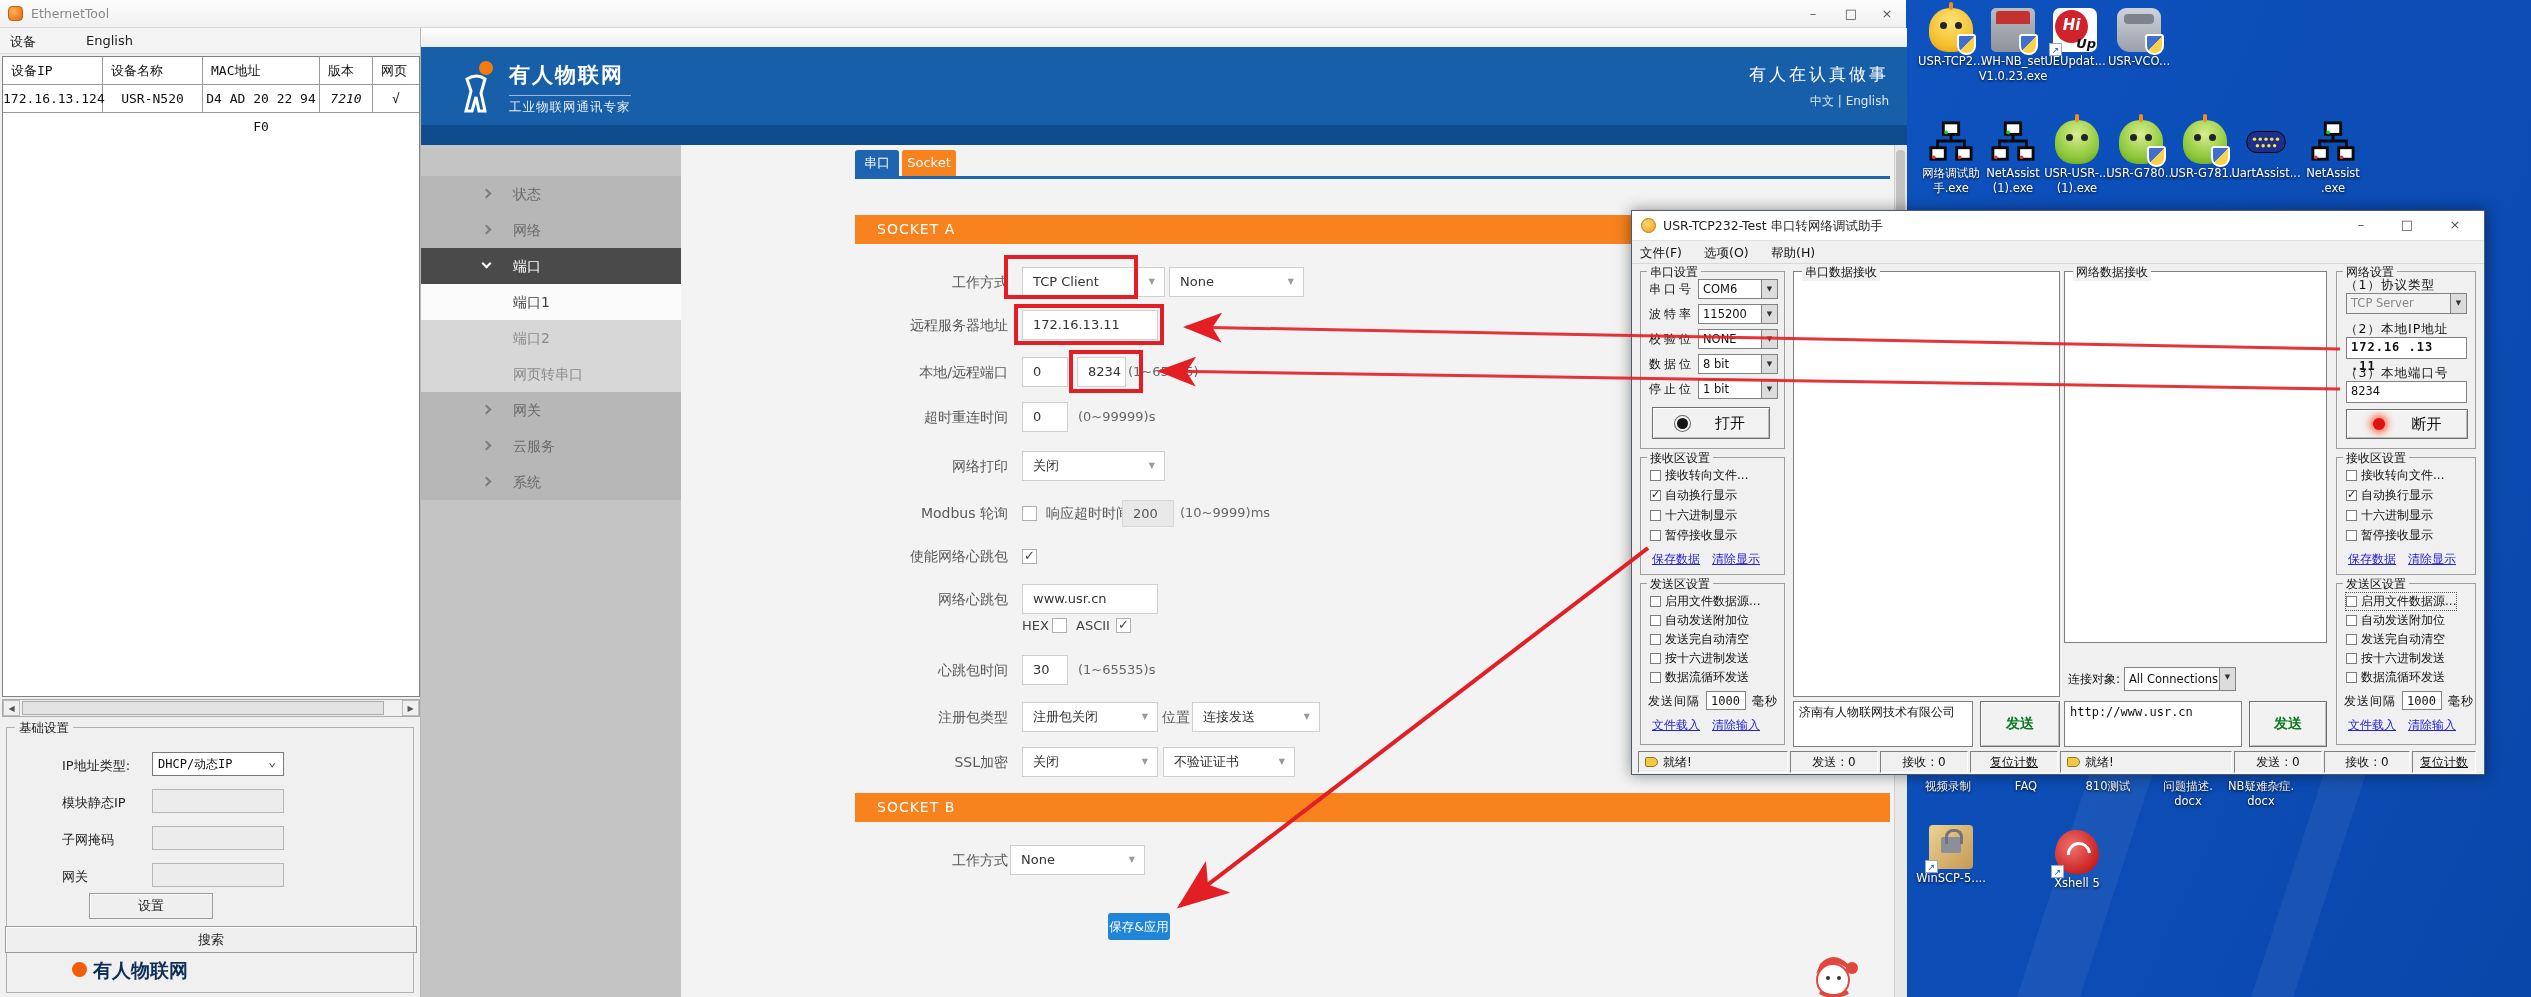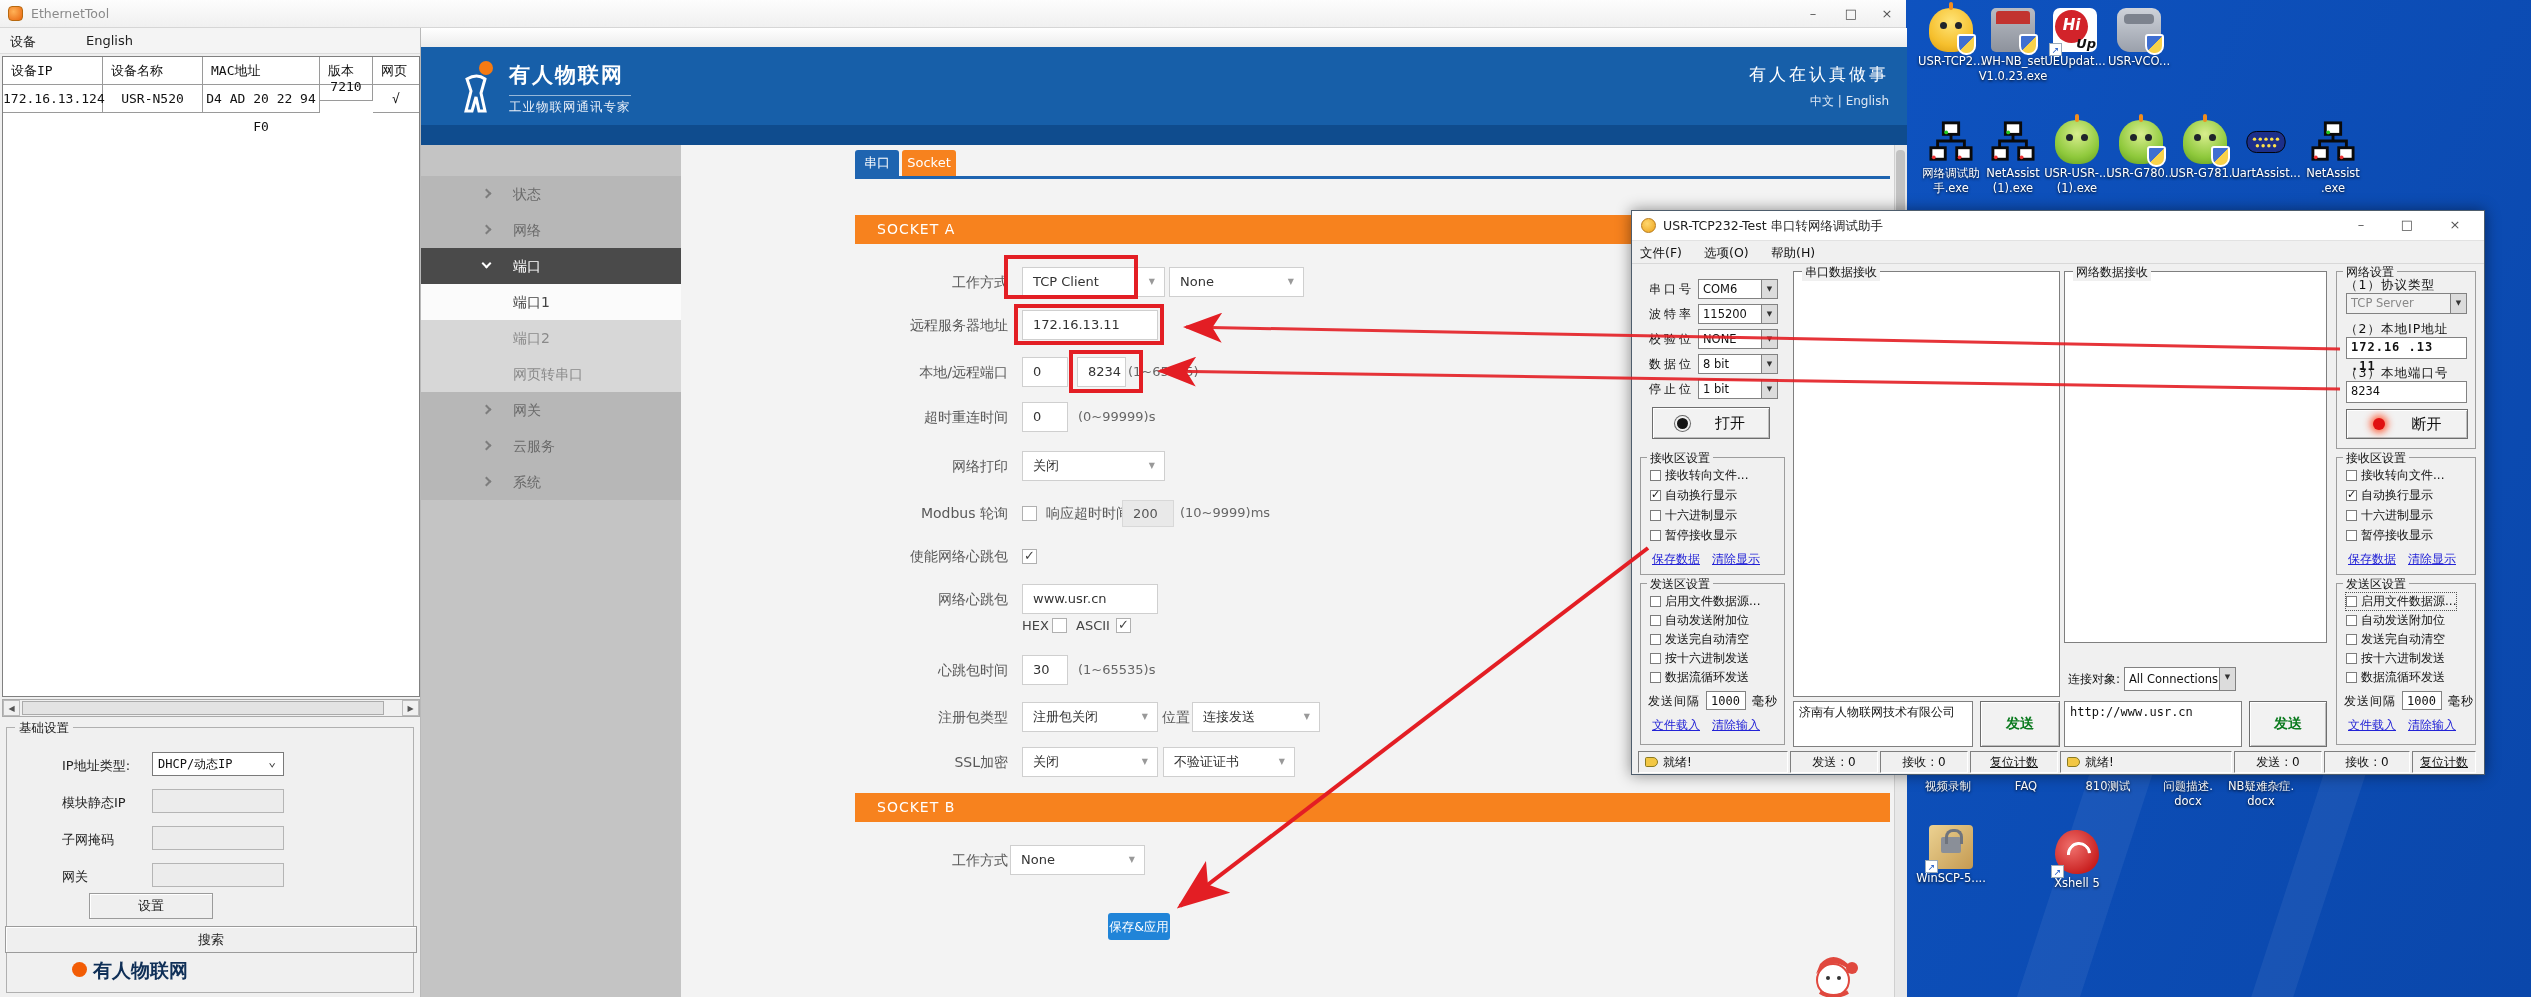--- a/index.html
+++ b/index.html
@@ -303,21 +303,21 @@
 
     <div class="a devtbl">
       <div class="th" style="left:0; top:0; width:100px;">设备IP</div>
       <div class="th" style="left:100px; top:0; width:100px;">设备名称</div>
       <div class="th" style="left:200px; top:0; width:117px;">MAC地址</div>
       <div class="th" style="left:317px; top:0; width:53px;">版本</div>
       <div class="th" style="left:370px; top:0; width:46px; border-right:none;">网页</div>
       <div class="td" style="left:0; top:28px; width:100px;">172.16.13.124</div>
       <div class="td" style="left:100px; top:28px; width:100px;">USR-N520</div>
       <div class="td" style="left:200px; top:28px; width:117px;">D4 AD 20 22 94 F0</div>
-      <div class="td" style="left:317px; top:16px; width:53px;">7210</div>
+      <div class="td" style="left:317px; top:28px; width:53px;font-style:italic;">7210</div>
       <div class="td" style="left:370px; top:28px; width:46px; border-right:none; font-style:italic;">√</div>
     </div>
     <div class="a hscroll">
       <div class="a hs-arrow" style="left:0; top:0;">◀</div>
       <div class="a hs-arrow" style="right:0; top:0;">▶</div>
       <div class="a hs-thumb"></div>
     </div>
 
     <div class="a fieldset">
       <div class="legend">基础设置</div>
@@ -467,20 +467,23 @@
       <div class="a wglyph" style="left:712px;">–</div>
       <div class="a wglyph" style="left:758px;">□</div>
       <div class="a wglyph" style="left:806px;">×</div>
     </div>
     <div class="a tcp-menu">
       <span style="left:8px;">文件(F)</span>
       <span style="left:72px;">选项(O)</span>
       <span style="left:139px;">帮助(H)</span>
     </div>
 
+    <div class="grp" style="left:8px; top:60px; width:145px; height:178px;">
+      <div class="glab">串口设置</div>
+    </div>
     <div class="srow" style="left:17px; top:68px;">串口号</div>
     <div class="xsel" style="left:66px; top:68px; width:80px; height:20px;"><span>COM6</span></div>
     <div class="srow" style="left:17px; top:93px;">波特率</div>
     <div class="xsel" style="left:66px; top:93px; width:80px; height:20px;"><span>115200</span></div>
     <div class="srow" style="left:17px; top:118px;">校验位</div>
     <div class="xsel" style="left:66px; top:118px; width:80px; height:20px;"><span>NONE</span></div>
     <div class="srow" style="left:17px; top:143px;">数据位</div>
     <div class="xsel" style="left:66px; top:143px; width:80px; height:20px;"><span>8 bit</span></div>
     <div class="srow" style="left:17px; top:168px;">停止位</div>
     <div class="xsel" style="left:66px; top:168px; width:80px; height:20px;"><span>1 bit</span></div>

